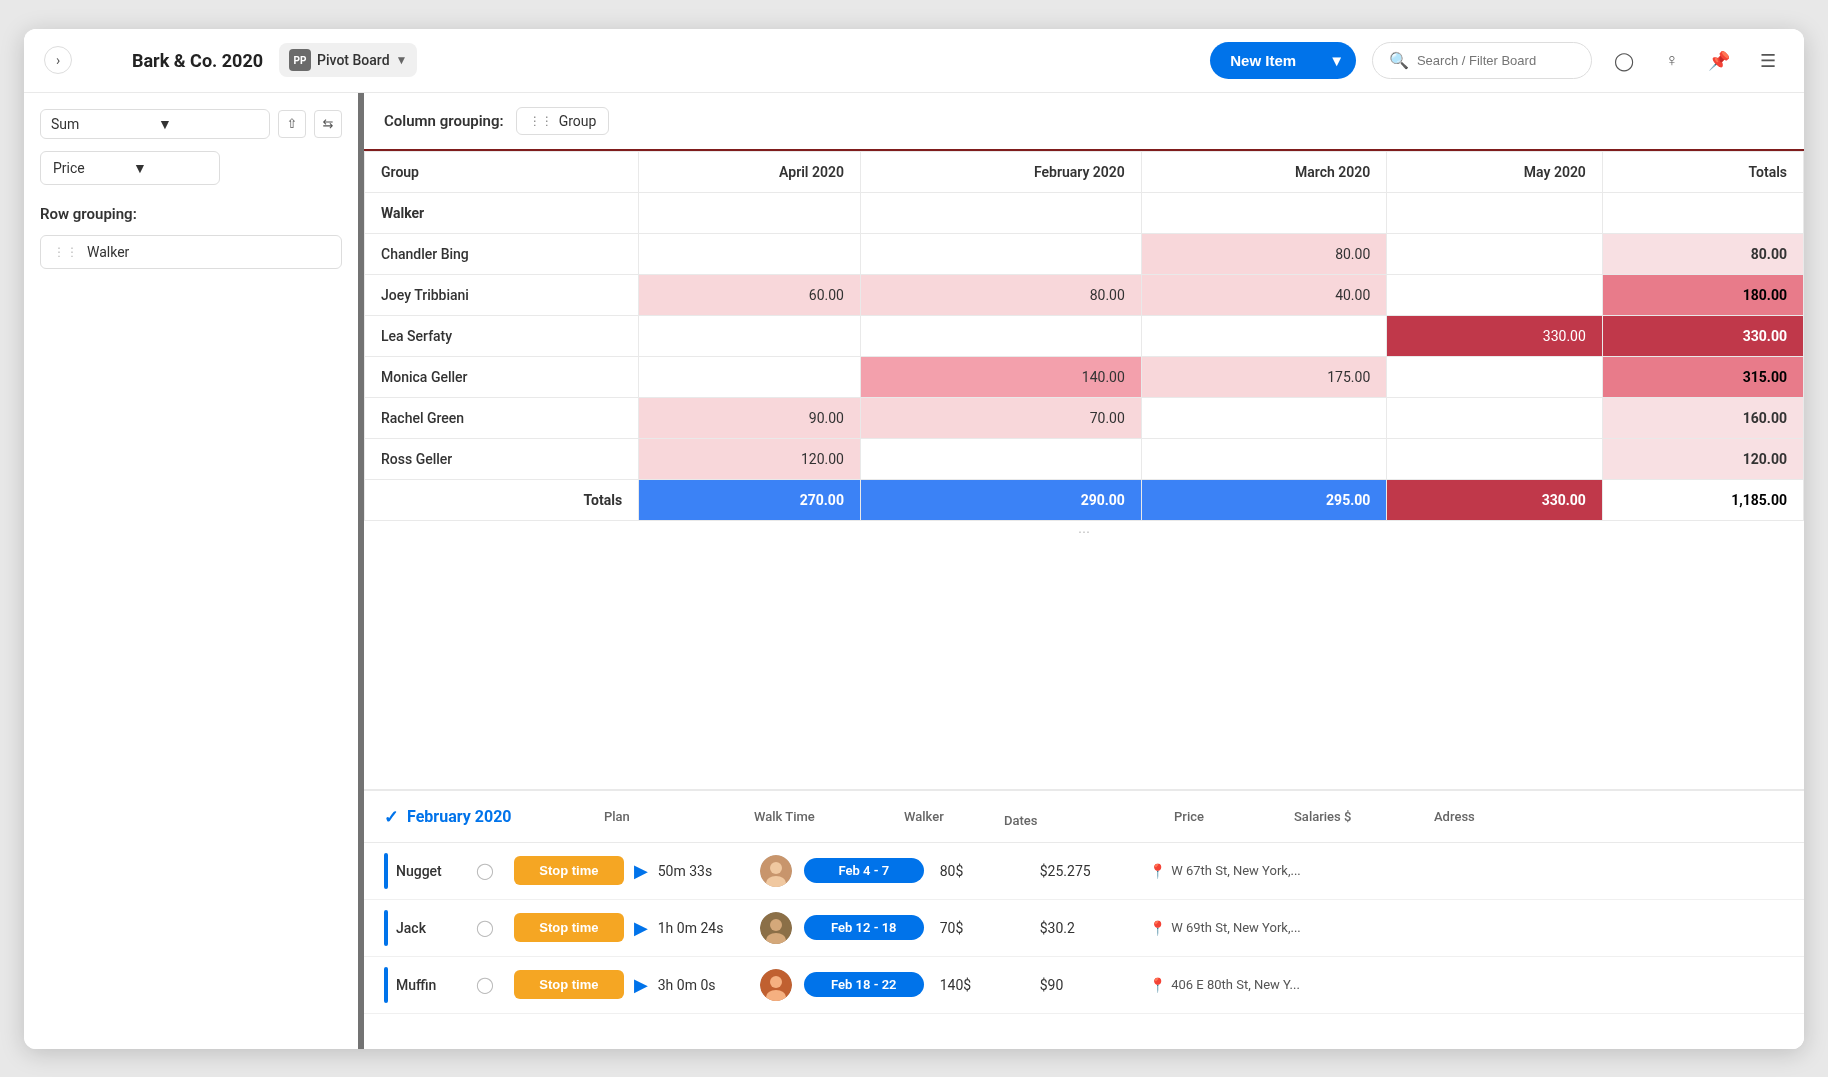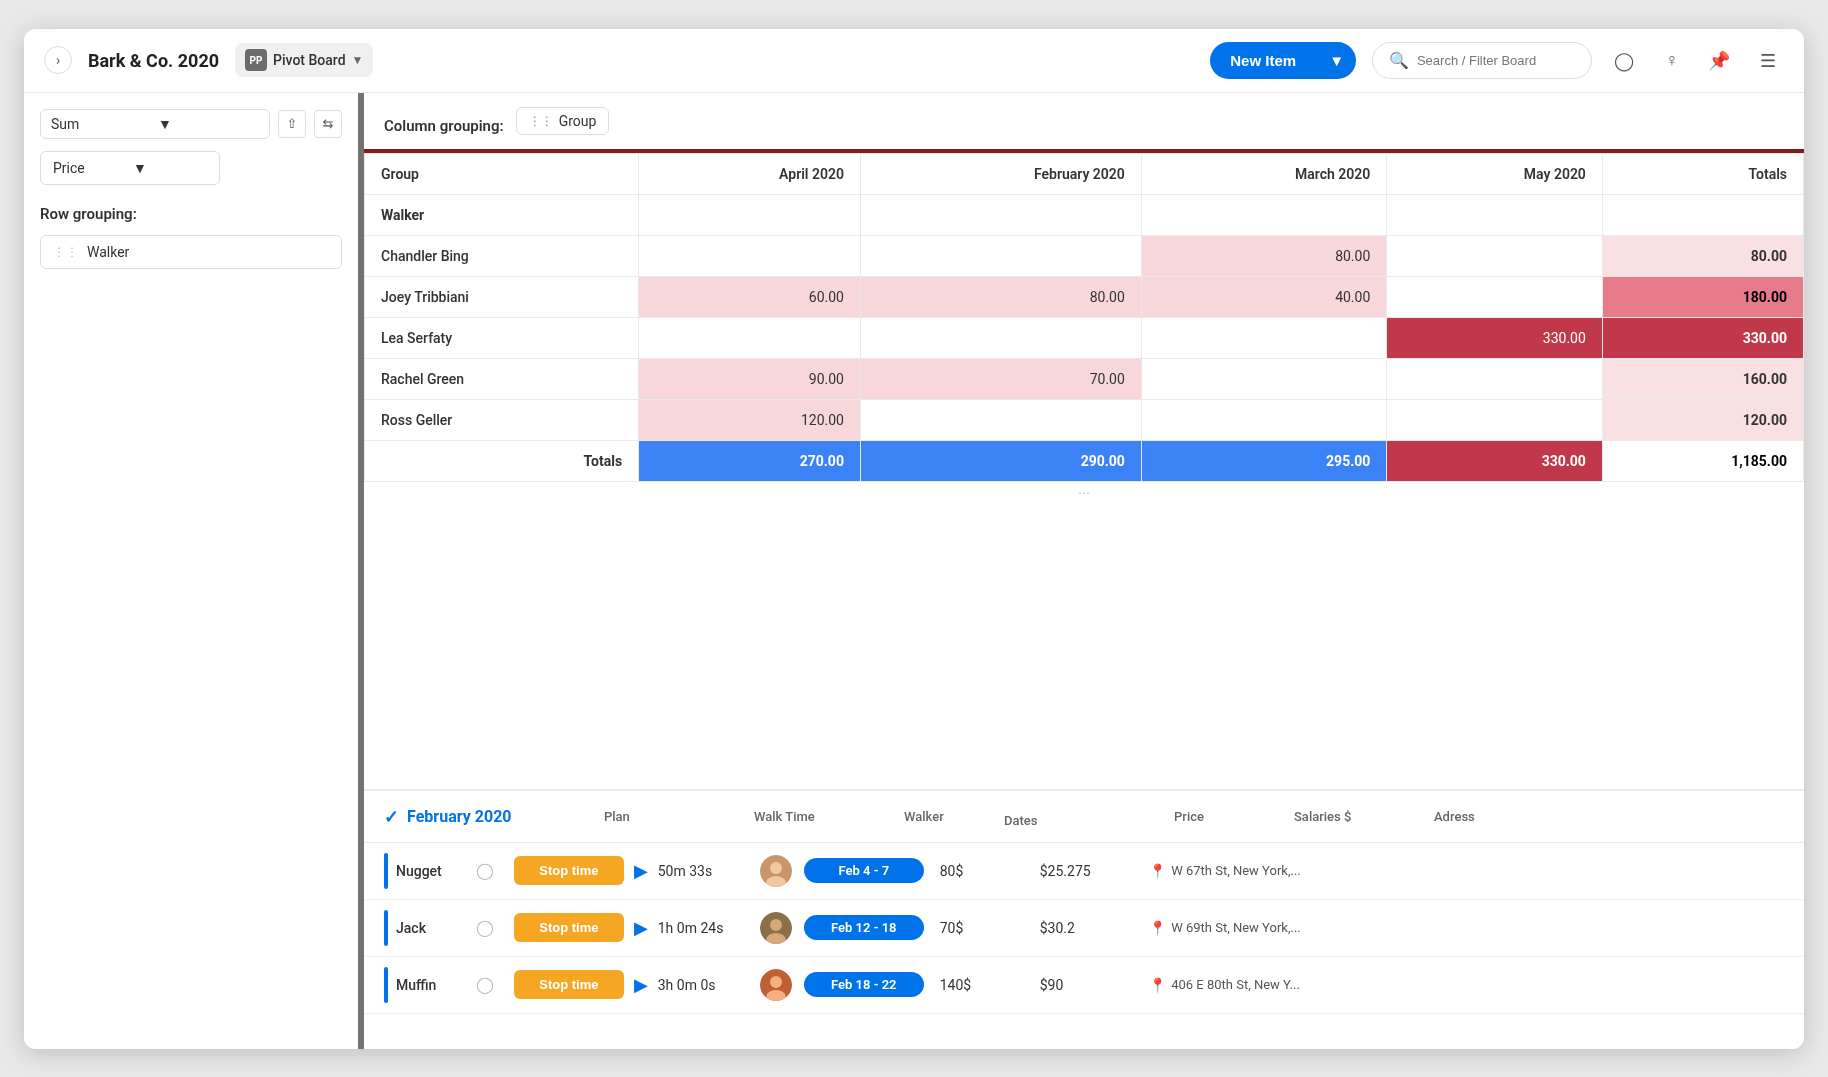--- a/index.html
+++ b/index.html
@@ -37,20 +37,21 @@
       width: 28px; height: 28px;
       border-radius: 50%;
       border: 1px solid #ddd;
       display: flex; align-items: center; justify-content: center;
       cursor: pointer; color: #555; font-size: 14px;
     }
     .app-title {
       font-size: 18px;
       font-weight: 700;
       color: #222;
+      margin-left: 44px;
     }
     .board-selector {
       display: flex; align-items: center; gap: 6px;
       background: #f0f0f0;
       border-radius: 8px;
       padding: 6px 10px;
       cursor: pointer;
     }
     .board-selector-icon {
       width: 22px; height: 22px;
@@ -180,24 +181,24 @@
     
     .right-panel {
       flex: 1;
       display: flex;
       flex-direction: column;
       overflow: hidden;
       background: #fff;
     }
     .column-grouping-bar {
       display: flex;
-      align-items: flex-end;
+      align-items: center;
       padding: 14px 20px;
       gap: 12px;
-      border-bottom: 4px solid #7f1d1d;
+      border-bottom: 2px solid #7f1d1d;
     }
     .col-grouping-label {
       font-size: 15px;
       font-weight: 600;
       color: #333;
     }
     .group-chip {
       display: flex; align-items: center;
       border: 1px solid #ddd;
       border-radius: 6px;
@@ -492,20 +493,28 @@
 
             <tr>
               <td class="row-name">Lea Serfaty</td>
               <td></td>
               <td></td>
               <td></td>
               <td class="c-dark-red">330.00</td>
               <td class="c-total-dark">330.00</td>
             </tr>
 
+            <tr>
+              <td class="row-name">Monica Geller</td>
+              <td></td>
+              <td class="c-pink">140.00</td>
+              <td class="c-light-pink">175.00</td>
+              <td></td>
+              <td class="c-total-medium">315.00</td>
+            </tr>
 
             <tr>
               <td class="row-name">Rachel Green</td>
               <td class="c-light-pink">90.00</td>
               <td class="c-light-pink">70.00</td>
               <td></td>
               <td></td>
               <td class="c-total-light">160.00</td>
             </tr>
 

